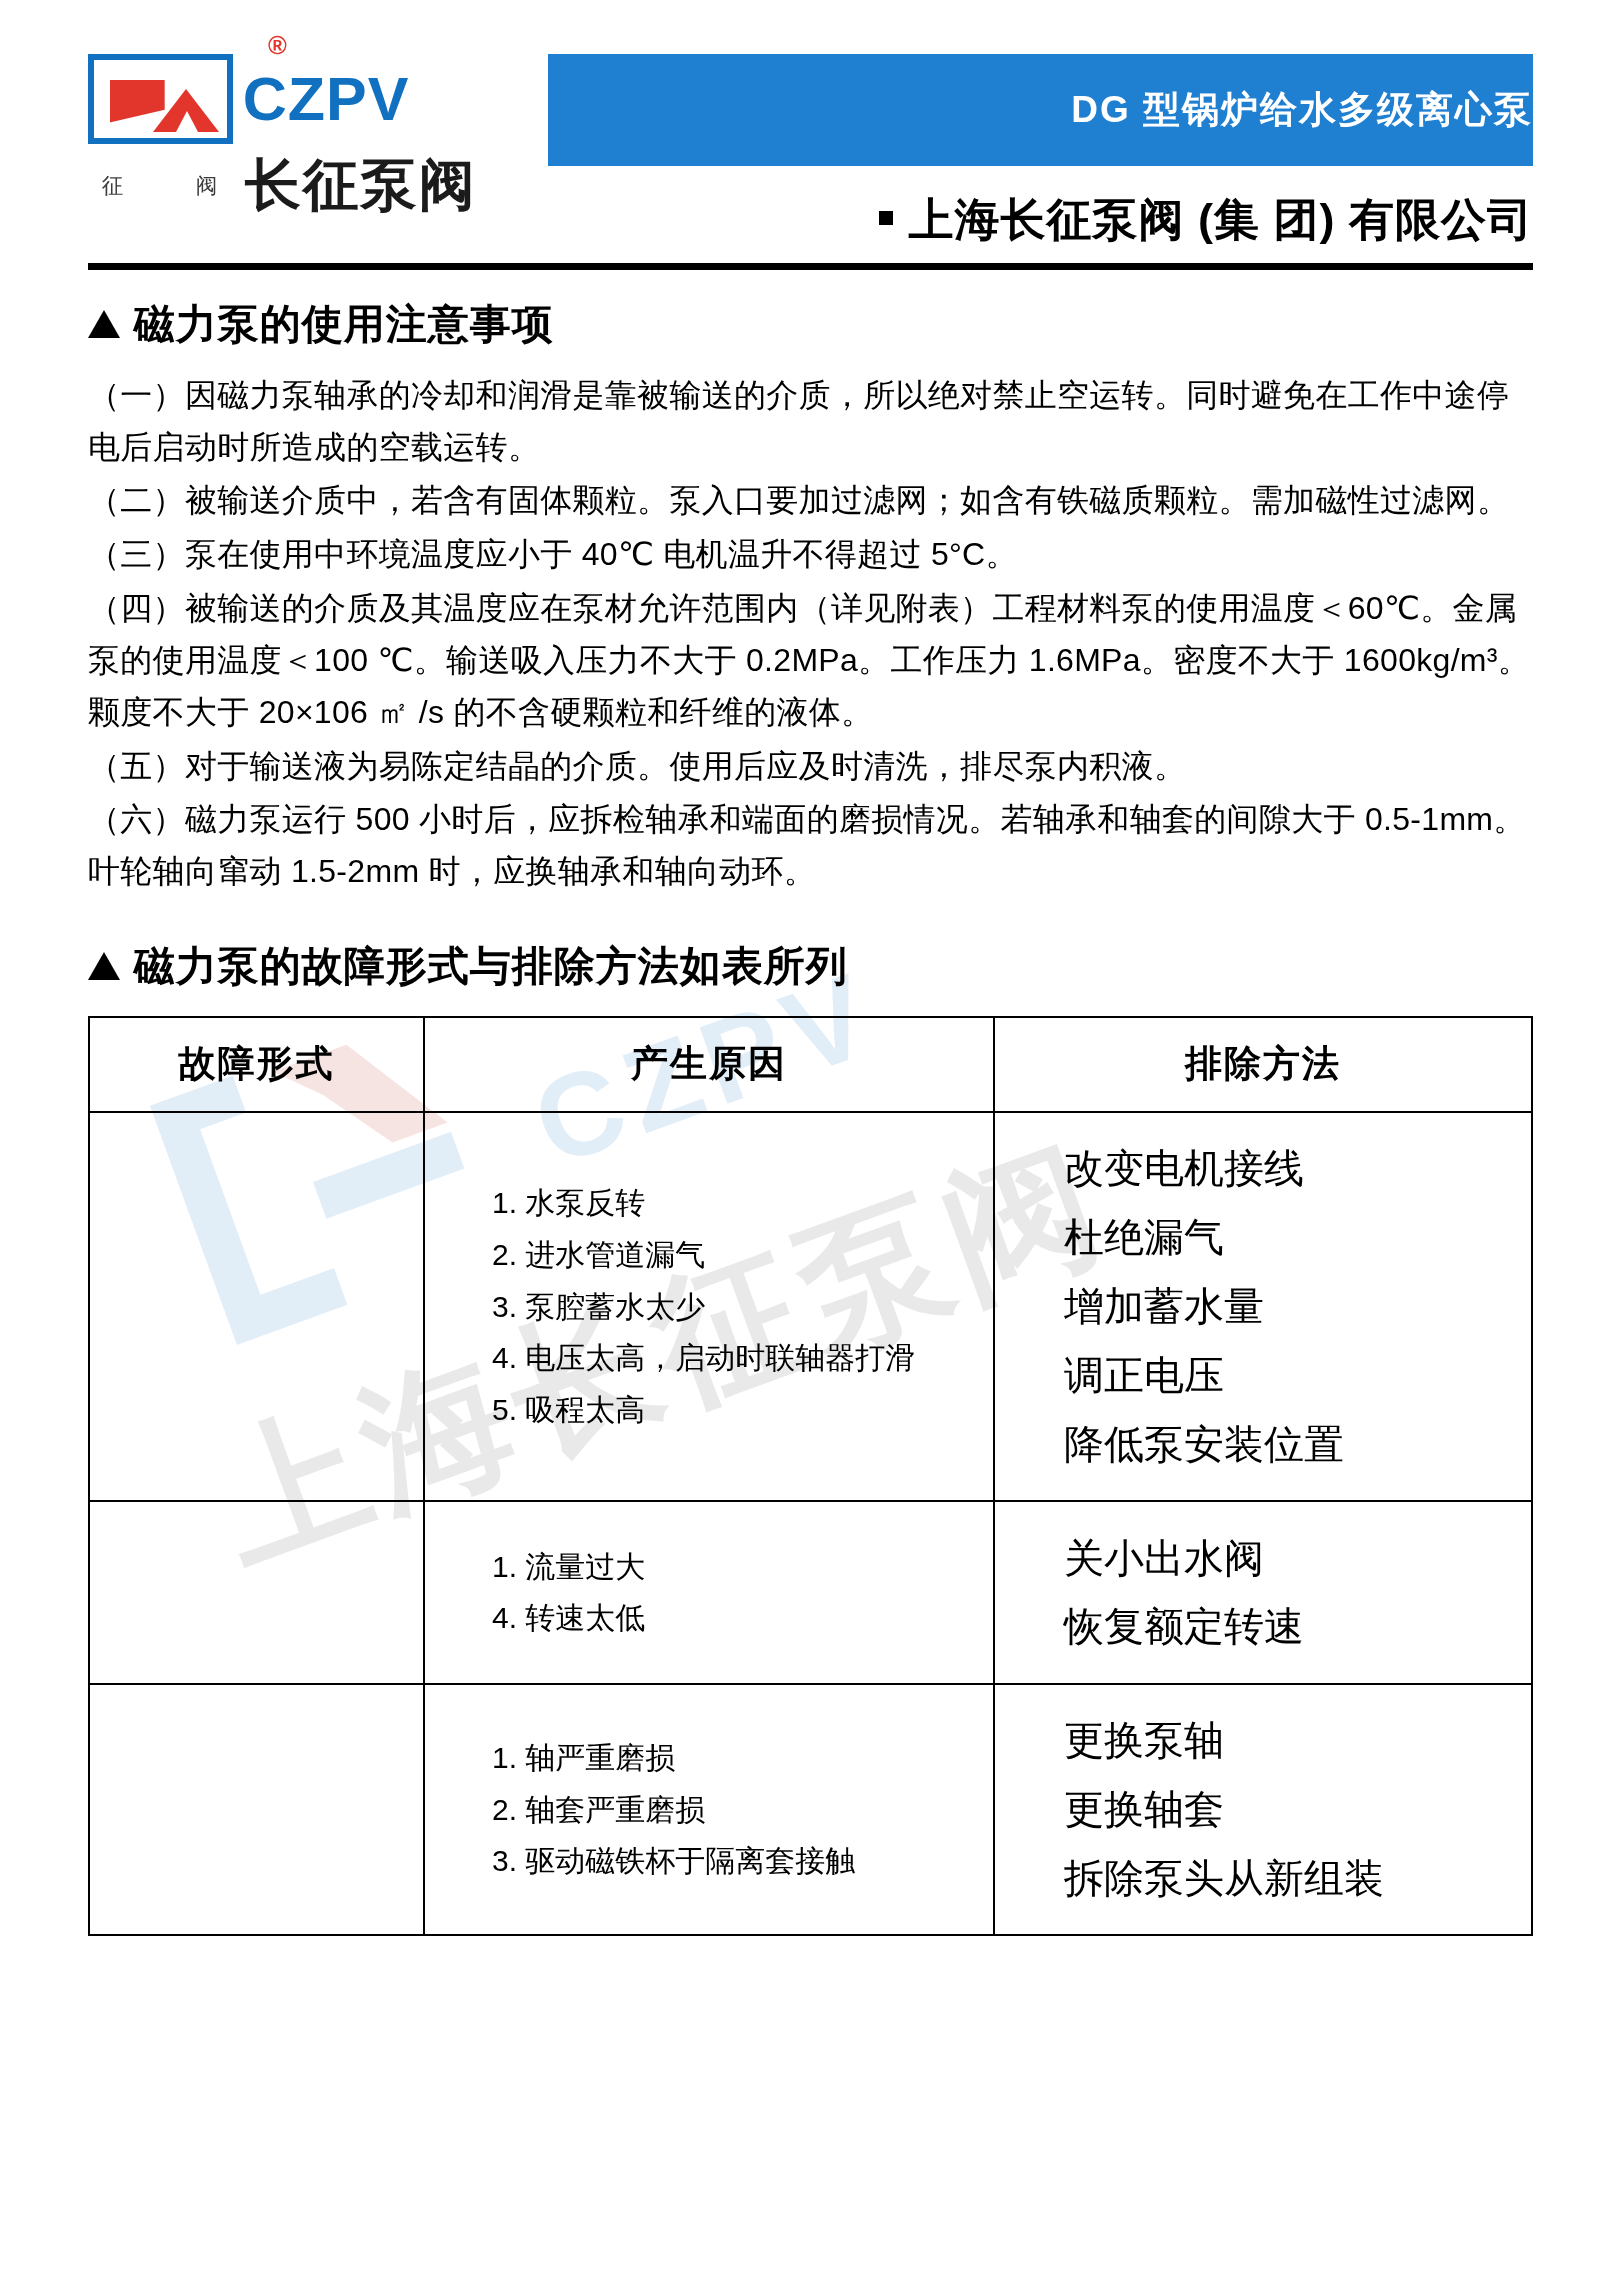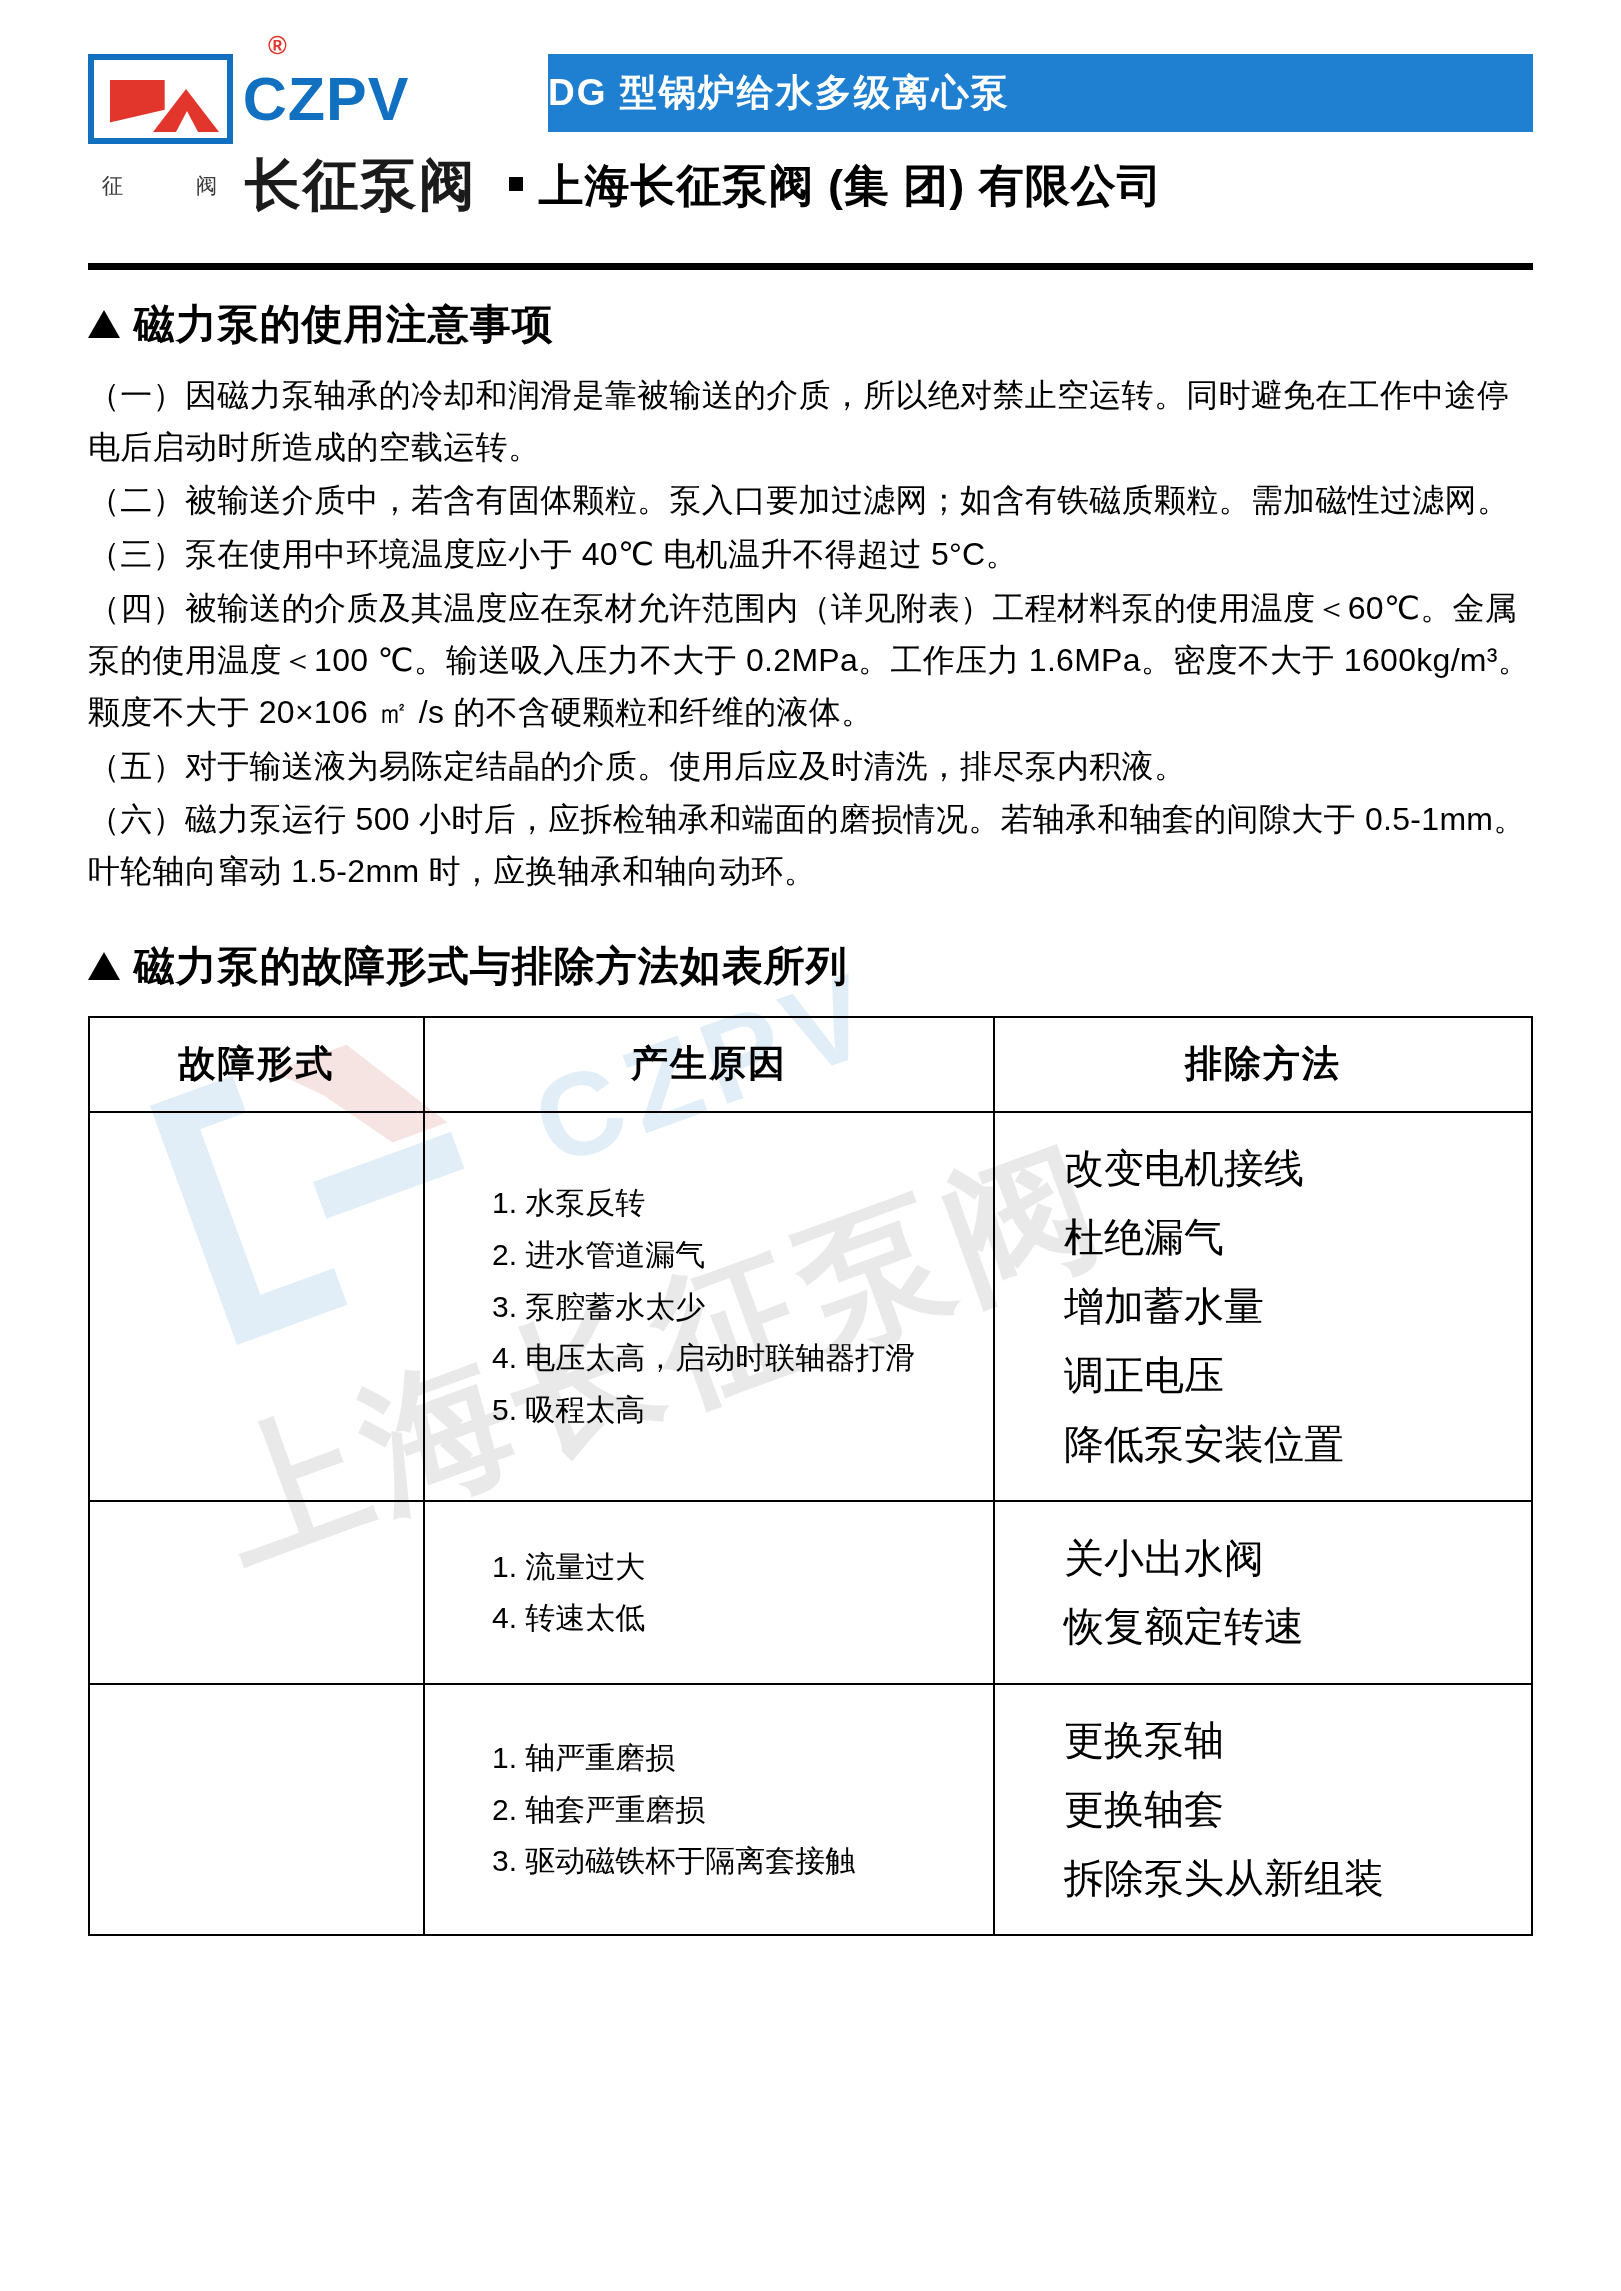--- a/index.html
+++ b/index.html
@@ -162,29 +162,29 @@
 
   .header-right {
     flex: 1;
     padding-top: 54px;
   }
   .title-bar {
     background: #1f7fd0;
     color: #ffffff;
     font-size: 37px;
     font-weight: bold;
-    text-align: left;
-    padding: 14px 0;
+    text-align: right;
+    padding: 31px 0;
     letter-spacing: 2px;
     margin-left: 39px;
   }
   .company {
     font-size: 45px;
     font-weight: bold;
-    text-align: left;
+    text-align: right;
     margin-top: 23.5px;
     letter-spacing: 1px;
     white-space: nowrap;
   }
   .company .bullet {
     display: inline-block;
     width: 13.7px;
     height: 13.7px;
     background: #000;
     margin-right: 15.7px;

